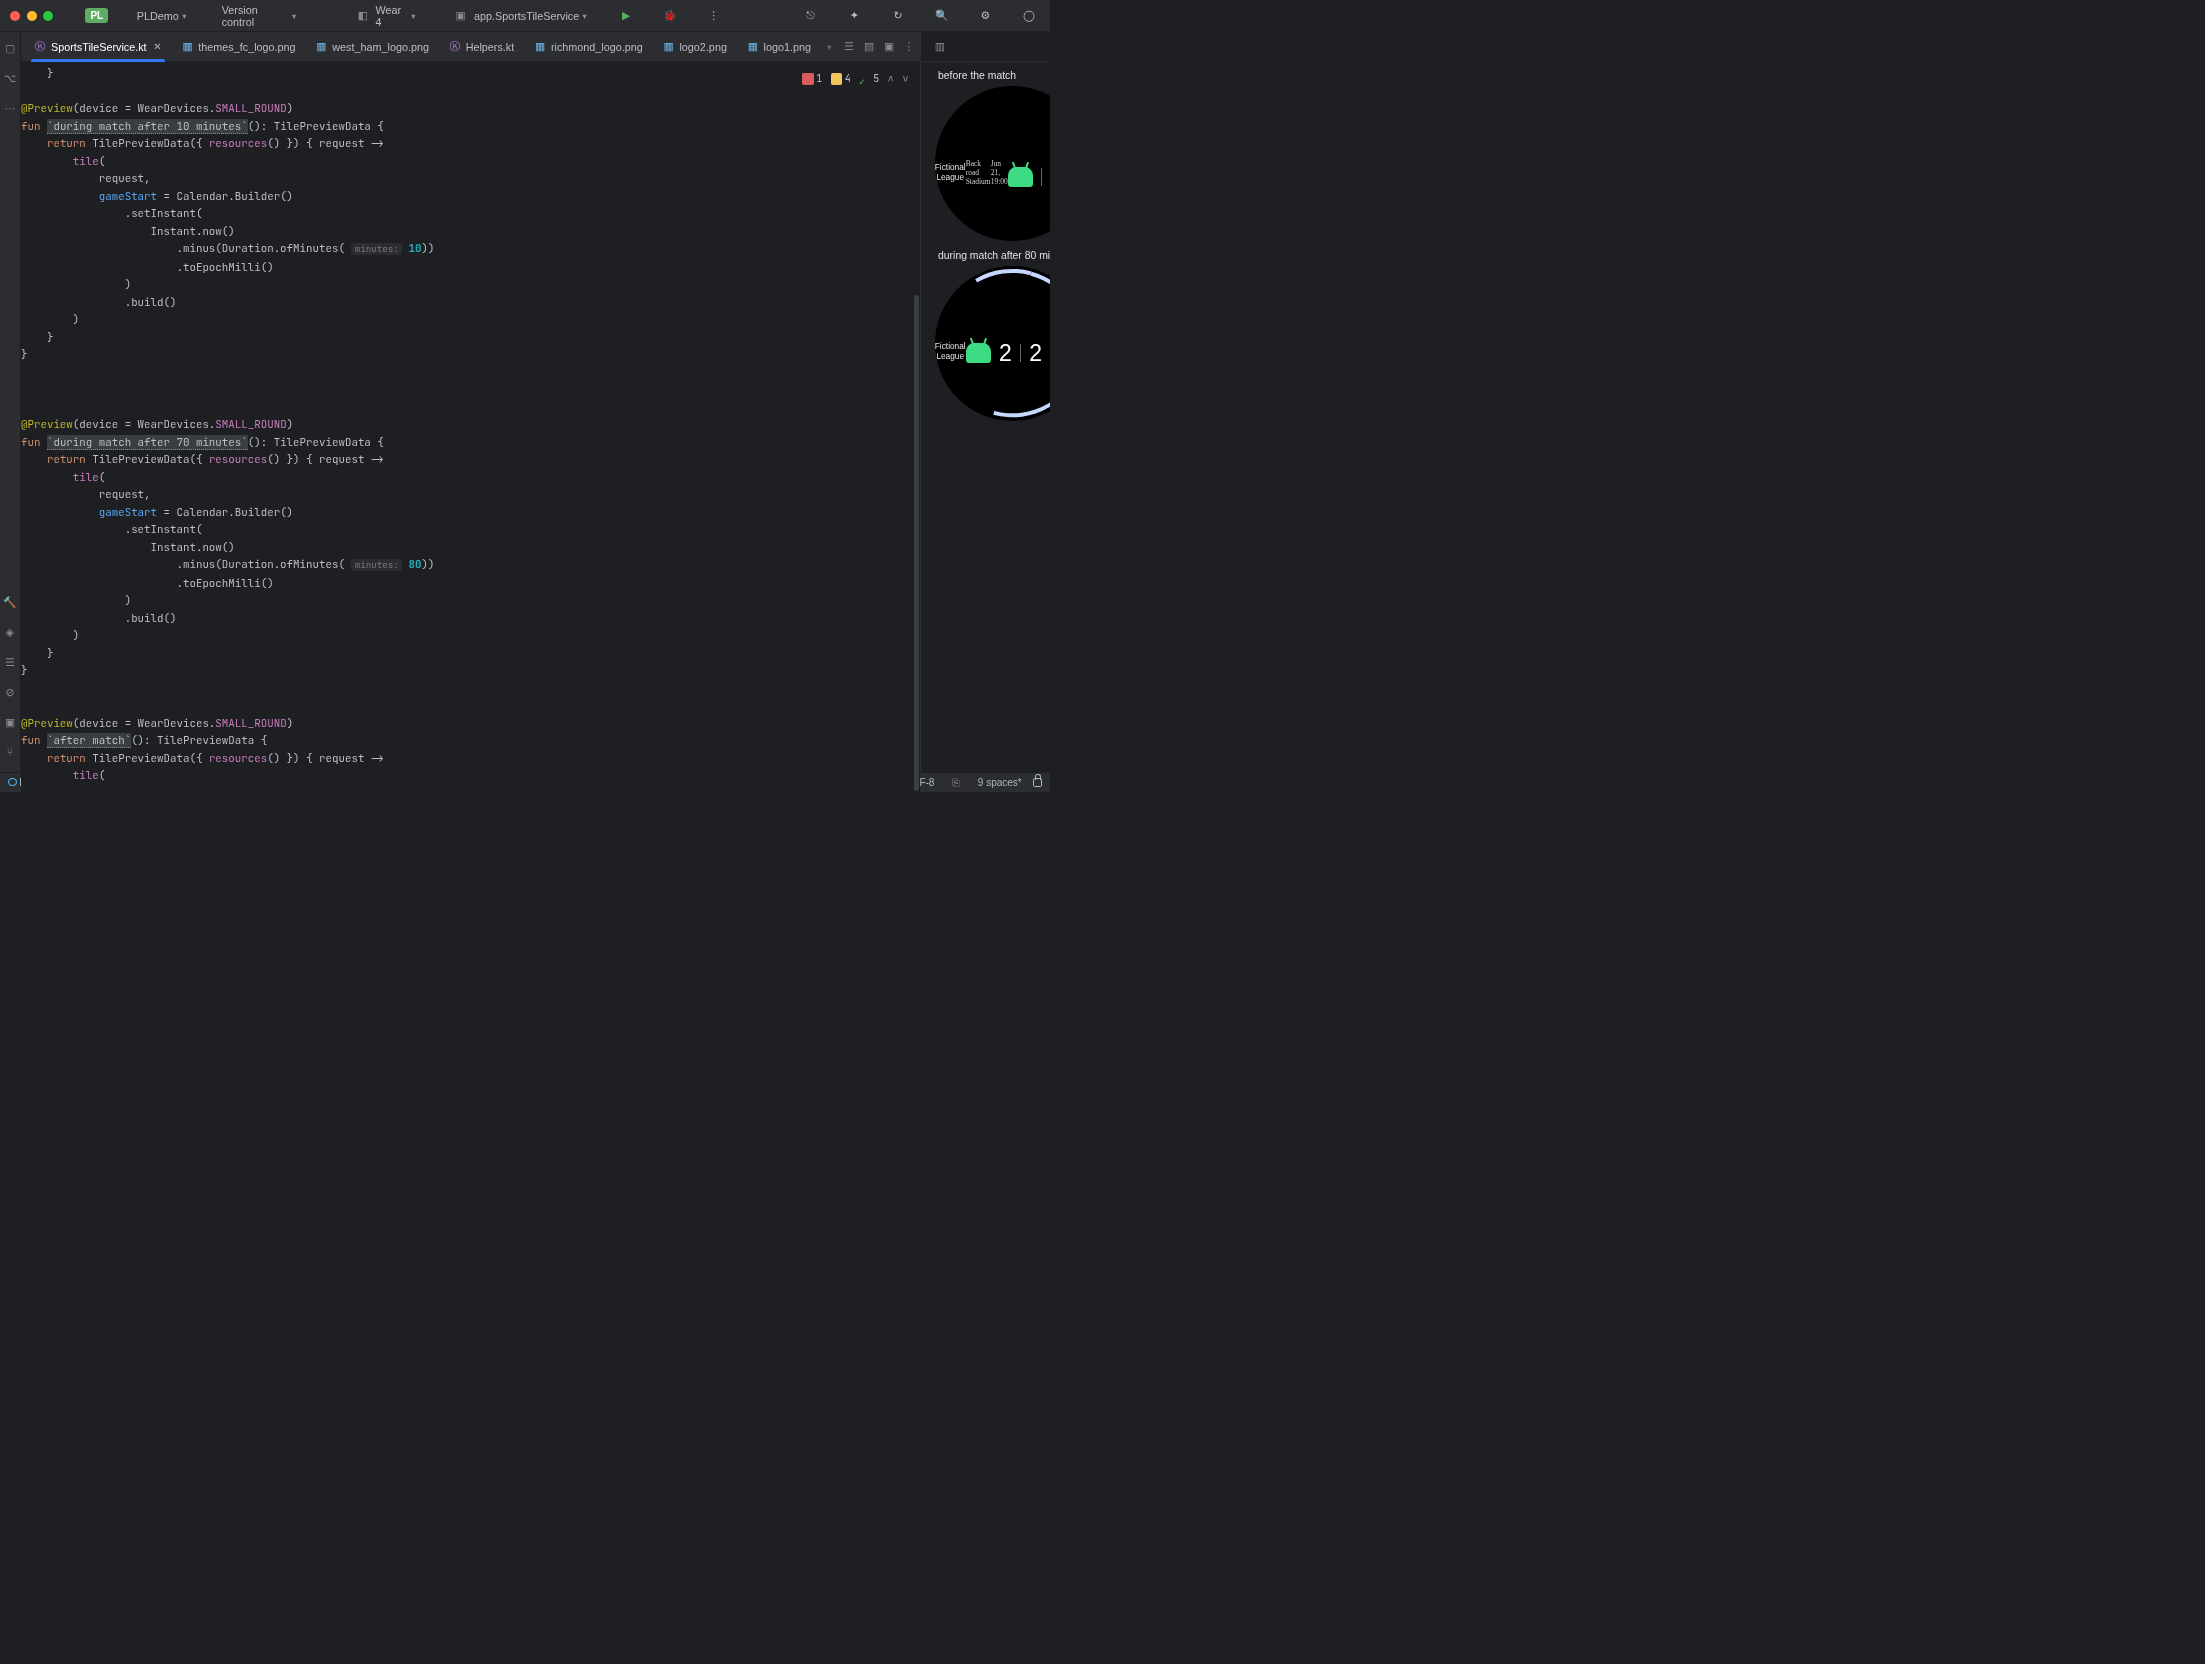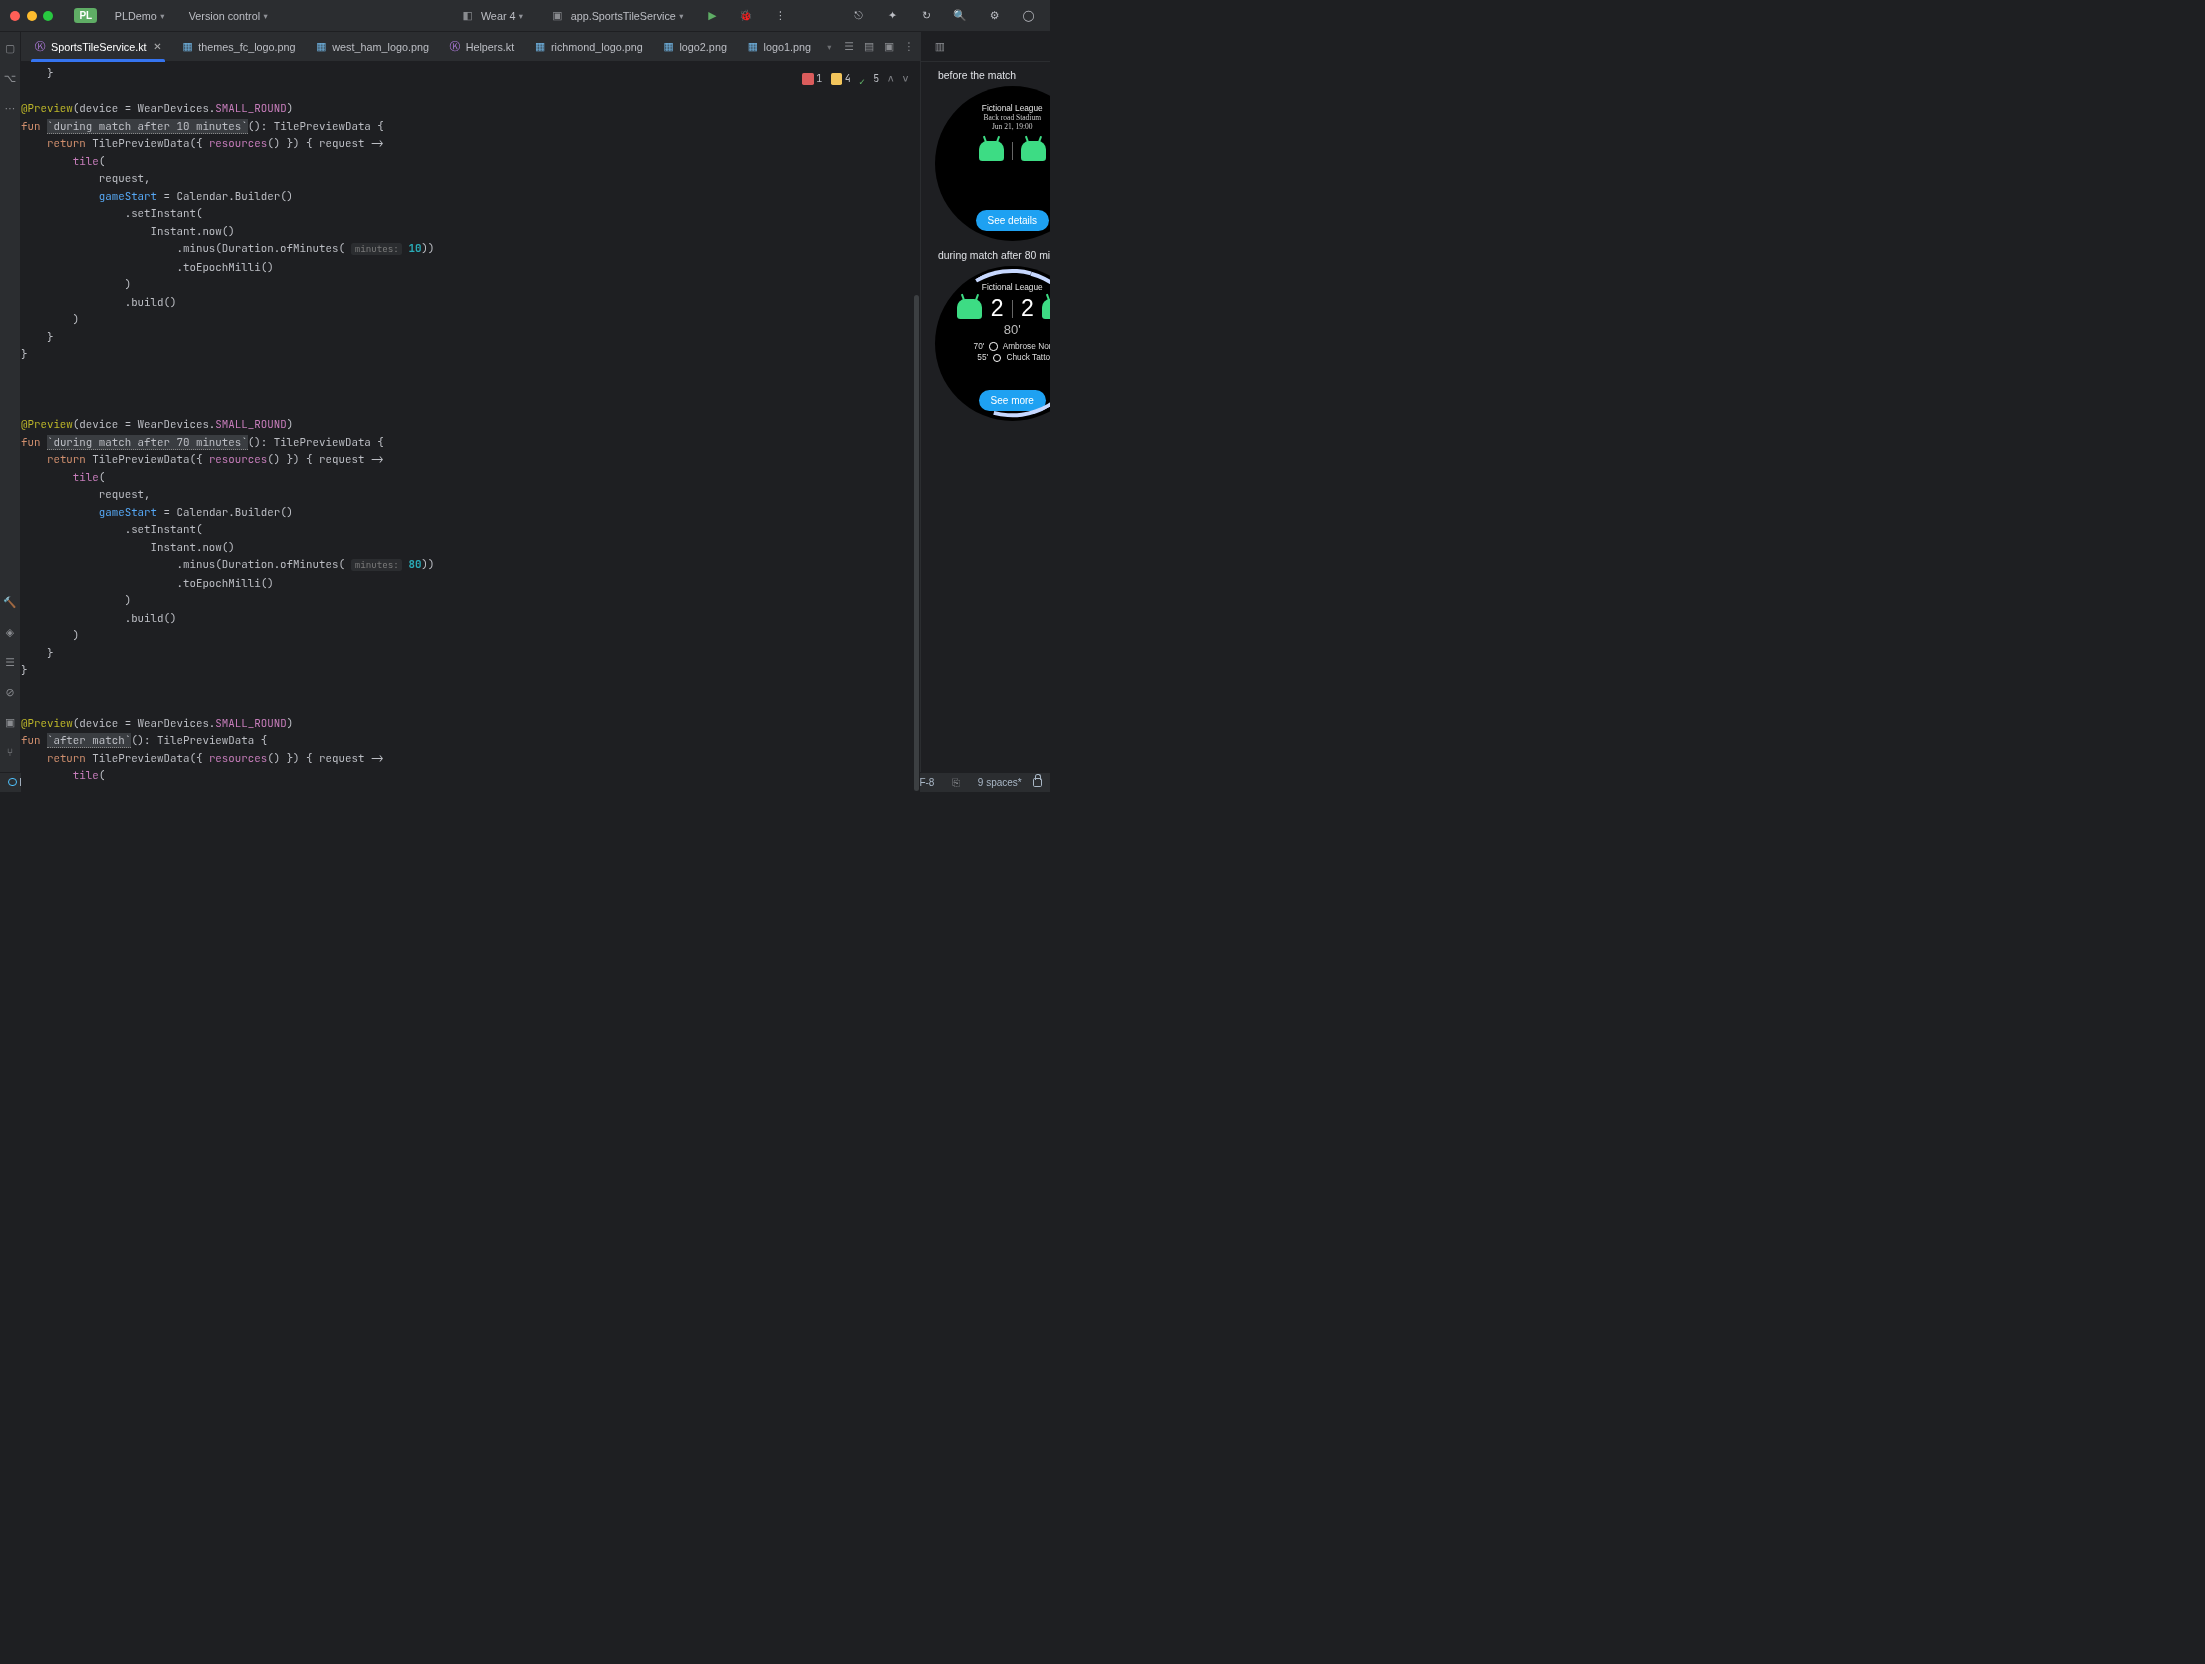--- a/index.html
+++ b/index.html
@@ -11,21 +11,21 @@
   overflow: hidden;
   width: 1050px;
   height: 792px;
 }
 .titlebar {
   height: 32px;
   background: #2b2d30;
   display: flex;
   align-items: center;
   padding: 0 10px;
-  gap: 11px;
+  gap: 22px;
   border-bottom: 0.8px solid #1e1f22;
 }
 .traffic { display: flex; gap: 6.7px; margin-right: 10px; }
 .dot { width: 10px; height: 10px; border-radius: 50%; }
 .dot.red { background: #ff5f57; }
 .dot.yellow { background: #febc2e; }
 .dot.green { background: #28c840; }
 .pl-badge {
   background: #5fad65; color: #fff; font-weight: 600;
   padding: 1.7px 5px; border-radius: 3.3px; font-size: 10px;
@@ -94,21 +94,21 @@
   width: 369px; background: #1e1f22; border-left: 0.8px solid #2b2d30;
   display: flex; flex-direction: column;
 }
 .preview-header{ height:30px; display:flex; align-items:center; padding:0 8.3px; justify-content:space-between; border-bottom:0.8px solid #2b2d30;}
 .uptodate{ color:#6aab73; display:flex; align-items:center; gap:3.3px; font-size:10.8px;}
 .preview-grid{ flex:1; padding: 8.3px 13.3px; display:grid; grid-template-columns:1fr 1fr; grid-auto-rows:min-content; gap: 8.3px 5px; overflow:auto;}
 .preview-cell{ display:flex; flex-direction:column;}
 .preview-label{ font-size:10.4px; color:#dfe1e5; margin-bottom:5px; padding-left:3.3px;}
 .watch{
   width: 155px; height:155px; border-radius:50%; background:#000; color:#fff;
-  position:relative; margin:0 auto; display:flex; flex-direction:column; align-items:center;
+  position:relative; margin:0 auto; display:flex; flex-direction:row; align-items:center;
   padding-top:16.6px;
 }
 .watch .league{ font-size:8.3px; color:#e5e5e5; text-align:center; line-height:10px;}
 .watch .subline{ font-size:7.5px; color:#ccc;font-family:Liberation Serif, serif;}
 .score-row{ display:flex; align-items:center; justify-content:center; gap:8.3px; margin-top:3.3px;}
 .droid{ width:25px; height:20px; background:#3ddc84; border-radius:8.3px 8.3px 3.3px 3.3px; position:relative;}
 .droid::before,.droid::after{ content:""; position:absolute; top:-5px; width:1.7px; height:6.7px; background:#3ddc84;}
 .droid::before{ left:5px; transform:rotate(-20deg);} .droid::after{ right:5px; transform:rotate(20deg);}
 .score{ font-size:23px; font-weight:400; color:#fff; }
 .sep{ width:0.8px; height:18.3px; background:#666;}

